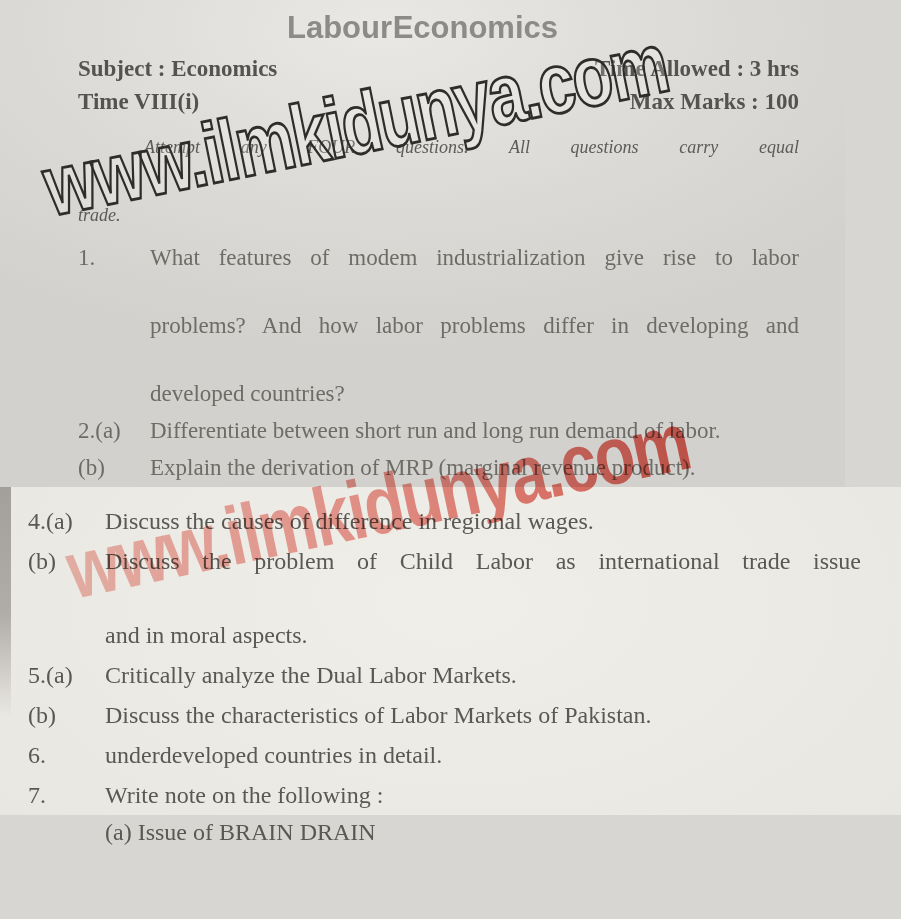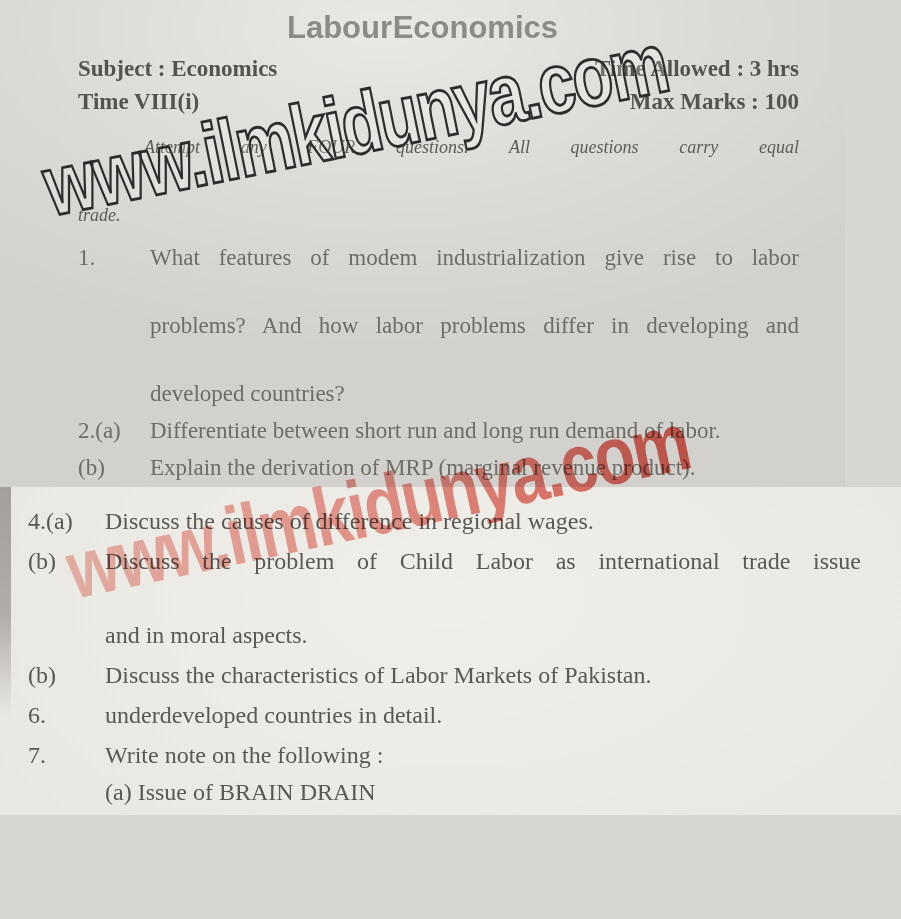--- a/index.html
+++ b/index.html
@@ -147,20 +147,26 @@
       </div>
 
       <div class="qrow">
         <div class="qnum">(b)</div>
         <div class="qtext">
           <span class="qline j">Discuss the problem of Child Labor as international trade issue</span>
           <span class="qline">and in moral aspects.</span>
         </div>
       </div>
 
+      <div class="qrow">
+        <div class="qnum">5.(a)</div>
+        <div class="qtext">
+          <span class="qline">Critically analyze the Dual Labor Markets.</span>
+        </div>
+      </div>
 
       <div class="qrow">
         <div class="qnum">(b)</div>
         <div class="qtext">
           <span class="qline">Discuss the characteristics of Labor Markets of Pakistan.</span>
         </div>
       </div>
 
       <div class="qrow">
         <div class="qnum">6.</div>

